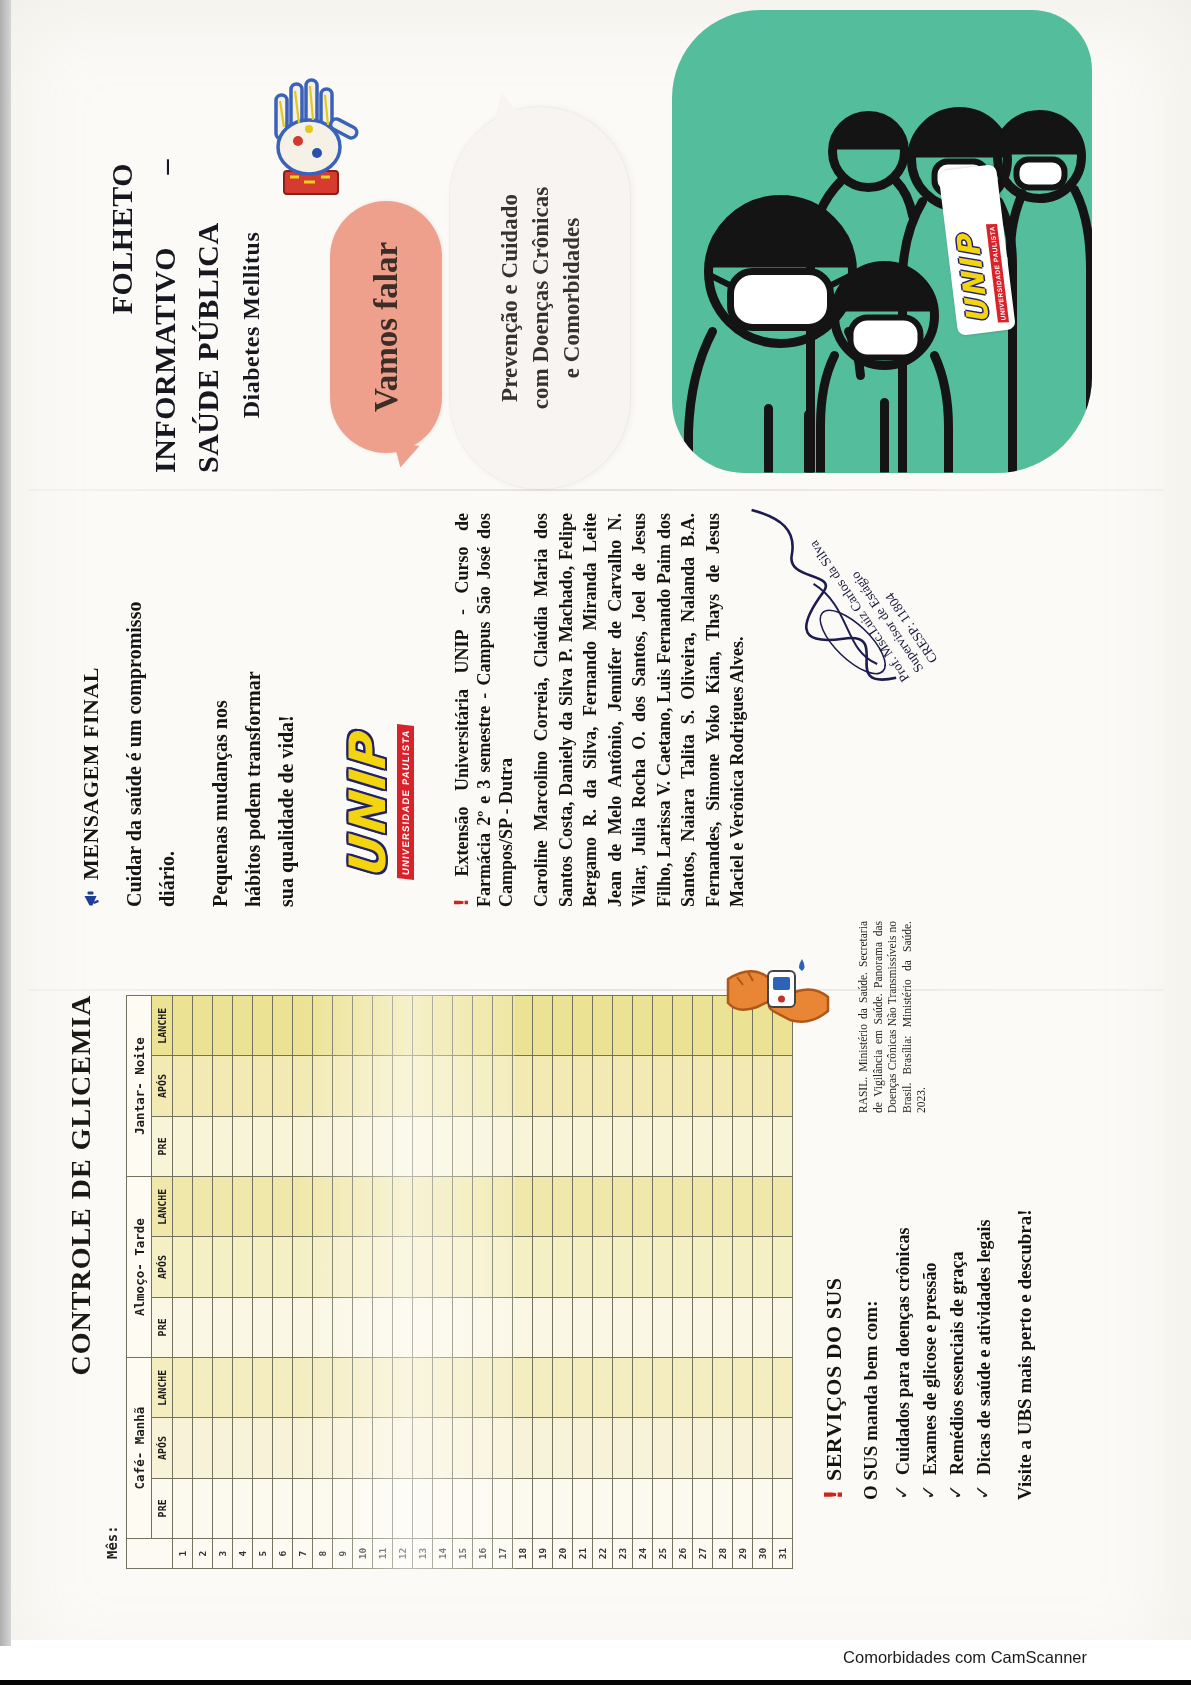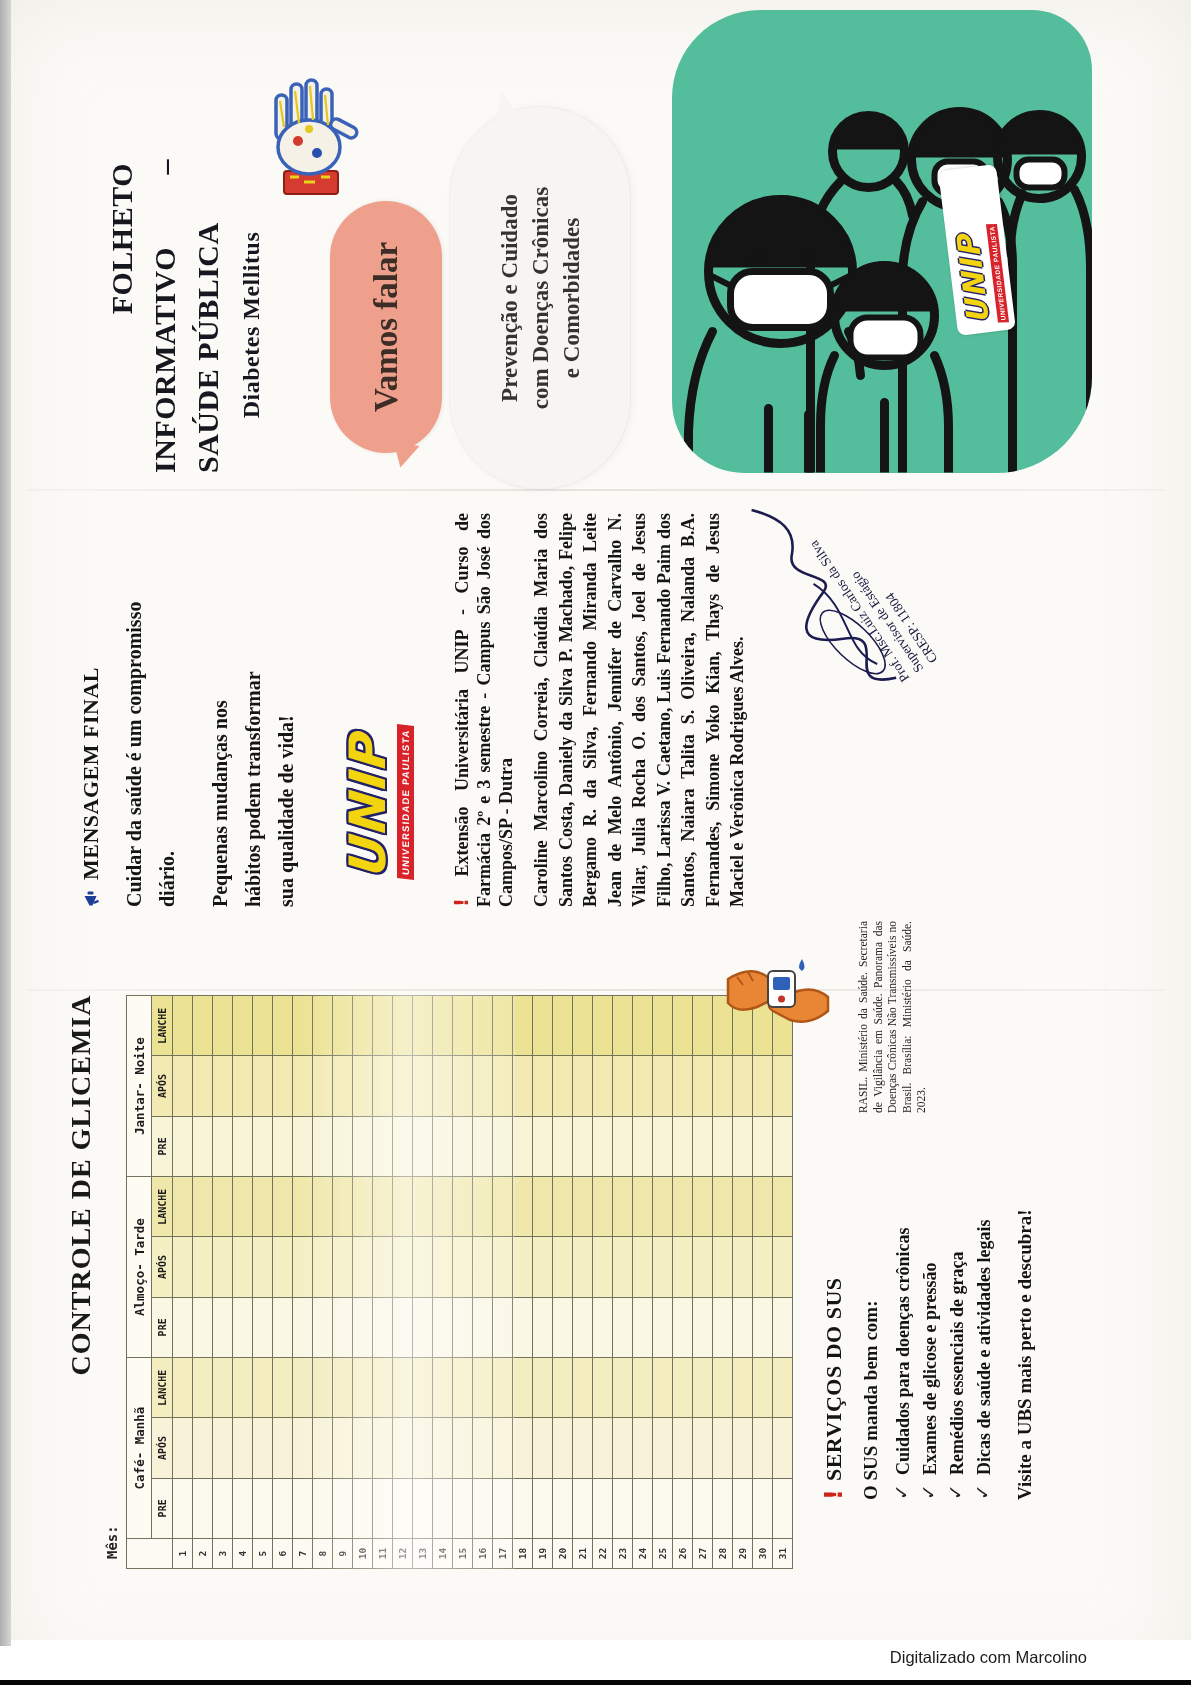--- a/index.html
+++ b/index.html
@@ -700,15 +700,15 @@
         <div class="unip-word">UNIP</div>
         <div class="unip-band">UNIVERSIDADE PAULISTA</div>
       </div>
     </div>
   </div>
 
 </div>
 
 <div class="edge-left"></div>
 <div class="cam-row">
-  <span class="cam-text">Digitalizado com Marcolino</span>
+  <span class="cam-text">Comorbidades com CamScanner</span>
 </div>
 <div class="bottom-bar"></div>
 
 </body></html>

